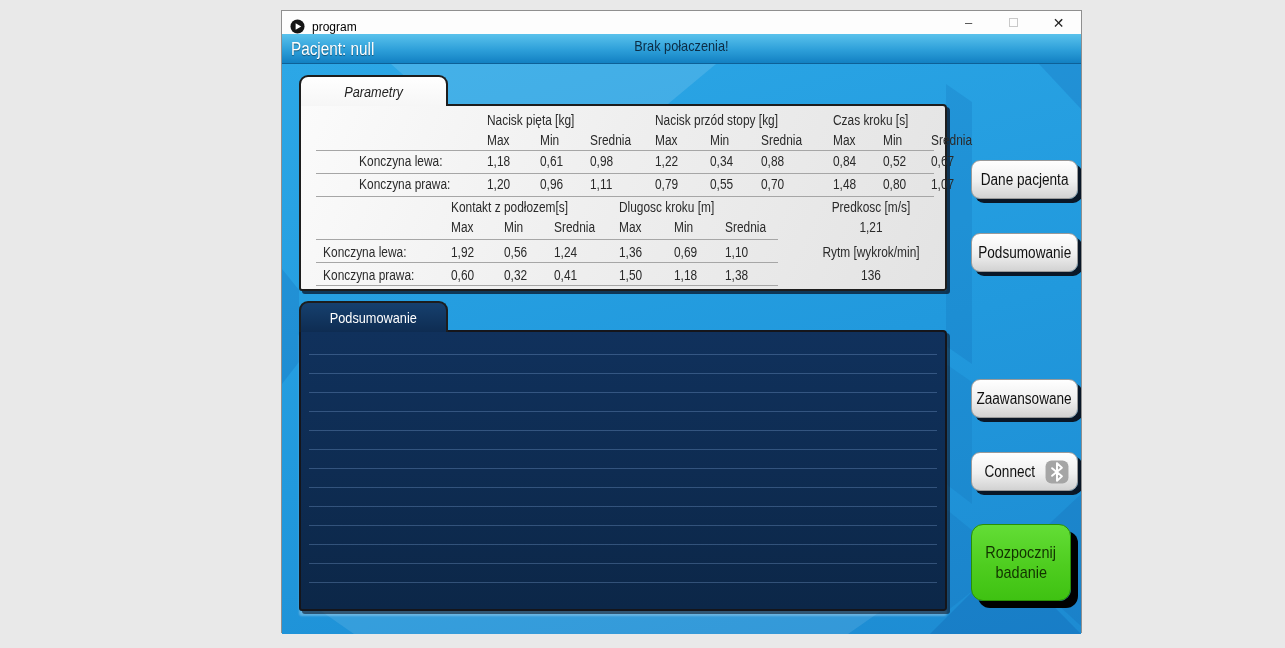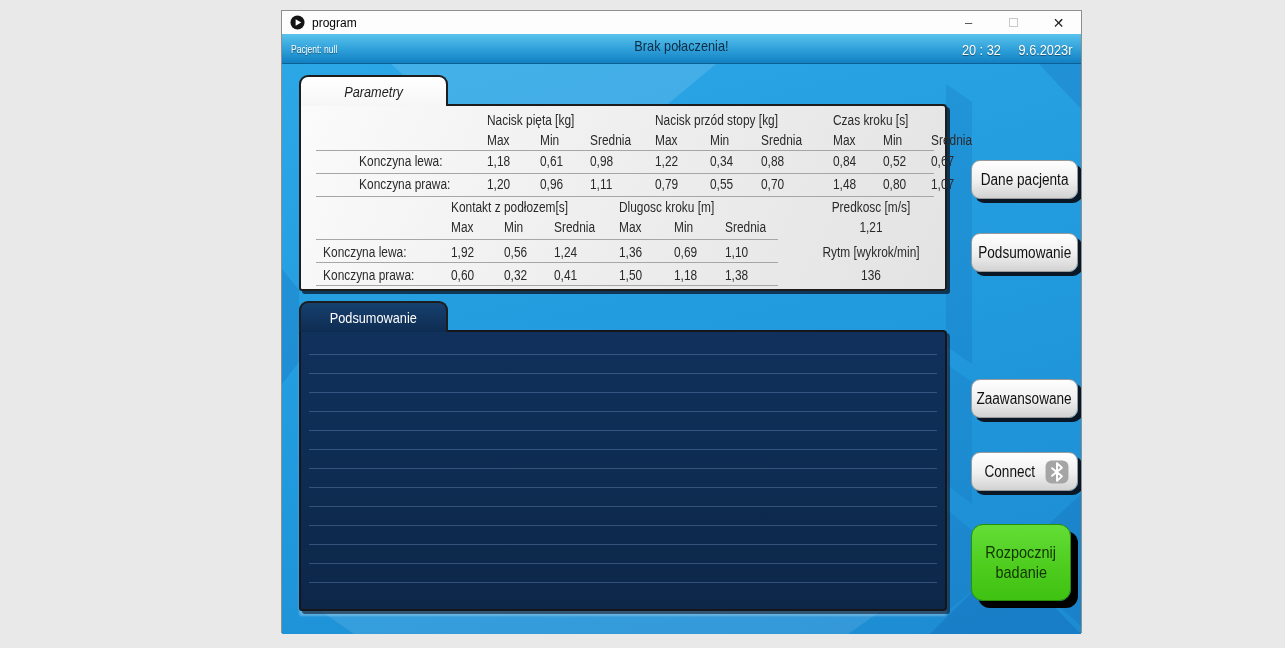--- a/index.html
+++ b/index.html
@@ -4,35 +4,35 @@
 <style>
   * { margin:0; padding:0; box-sizing:border-box; }
   body { background:#e9e9e9; font-family:"Liberation Sans", sans-serif; }
   .stage { position:relative; width:1285px; height:648px; background:#e9e9e9; overflow:hidden; }
 
   
   .win { position:absolute; left:281px; top:10px; width:801px; height:623px;
          border:1px solid #8f8f8f; background:#fff; }
 
   
-  .titlebar { position:relative; height:23px; background:#fdfdfd; display:flex; align-items:center; }
+  .titlebar { position:relative; height:23px; background:#fdfdfd; display:flex; align-items:flex-end; }
   .app-ico { width:15px; height:15px; margin-left:8px; }
   .title-text { font-size:12px; color:#000; margin-left:7px; }
   .caption-btns { position:absolute; right:0; top:0; height:23px; display:flex; }
   .cap-btn { width:45px; height:23px; display:flex; align-items:center; justify-content:center;
              font-size:13px; color:#444; cursor:default; }
   .cap-btn.close { font-size:14px; color:#222; }
   .max-sq { width:9px; height:9px; border:1px solid #c9c9c9; }
 
   
   .statusbar { position:relative; height:30px;
     background:linear-gradient(180deg,#5ac2ec 0%,#2d9fd9 55%,#1280c2 100%);
     border-bottom:1px solid #0d6097; }
   .sb-left { position:absolute; left:9px; top:0; height:30px; display:flex; align-items:center;
-    color:#fff; font-size:10px; text-shadow:0 1px 1px rgba(0,0,0,.45); }
+    color:#fff; font-size:18px; text-shadow:0 1px 1px rgba(0,0,0,.45); }
   .sb-center { position:absolute; left:0; right:0; top:0; height:22px; display:flex;
     align-items:center; justify-content:center; color:#0c2c44; font-size:15px; }
   .sb-right { position:absolute; right:9px; top:0; height:30px; display:flex; align-items:center;
     gap:8px; color:#fff; font-size:15px; text-shadow:0 1px 1px rgba(0,0,0,.45); }
 
   
   .content { position:absolute; left:0; top:53px; width:799px; height:570px;
     background:linear-gradient(165deg,#2ca7e6 0%,#2199dd 55%,#1d8bd2 100%); overflow:hidden; }
   .bgfx { position:absolute; inset:0; pointer-events:none; }
 
@@ -115,24 +115,20 @@
       </div>
     </div>
 
     <div class="statusbar">
       <div class="sb-left">
           <span class="cnd">Pacjent: null</span>
         </div>
       <div class="sb-center">
           <span class="cndc">Brak połaczenia!</span>
         </div>
-      <div class="sb-right">
-        <span class="cndr">20 : 32</span>
-        <span class="cndr">9.6.2023r</span>
-      </div>
     </div>
 
     <div class="content">
 
       <svg class="bgfx" viewBox="0 0 799 570" preserveAspectRatio="none">
         <polygon points="109,0 434,0 266,140" fill="#ffffff" opacity="0.12"></polygon>
         <polygon points="39,547 599,547 566,570 72,570" fill="#ffffff" opacity="0.10"></polygon>
         <polygon points="0,205 17,226 17,298 0,320" fill="#0a4f9e" opacity="0.18"></polygon>
         <polygon points="664,20 690,38 690,300 664,282" fill="#0a4f9e" opacity="0.14"></polygon>
         <polygon points="664,300 690,318 690,440 664,420" fill="#0a4f9e" opacity="0.12"></polygon>

